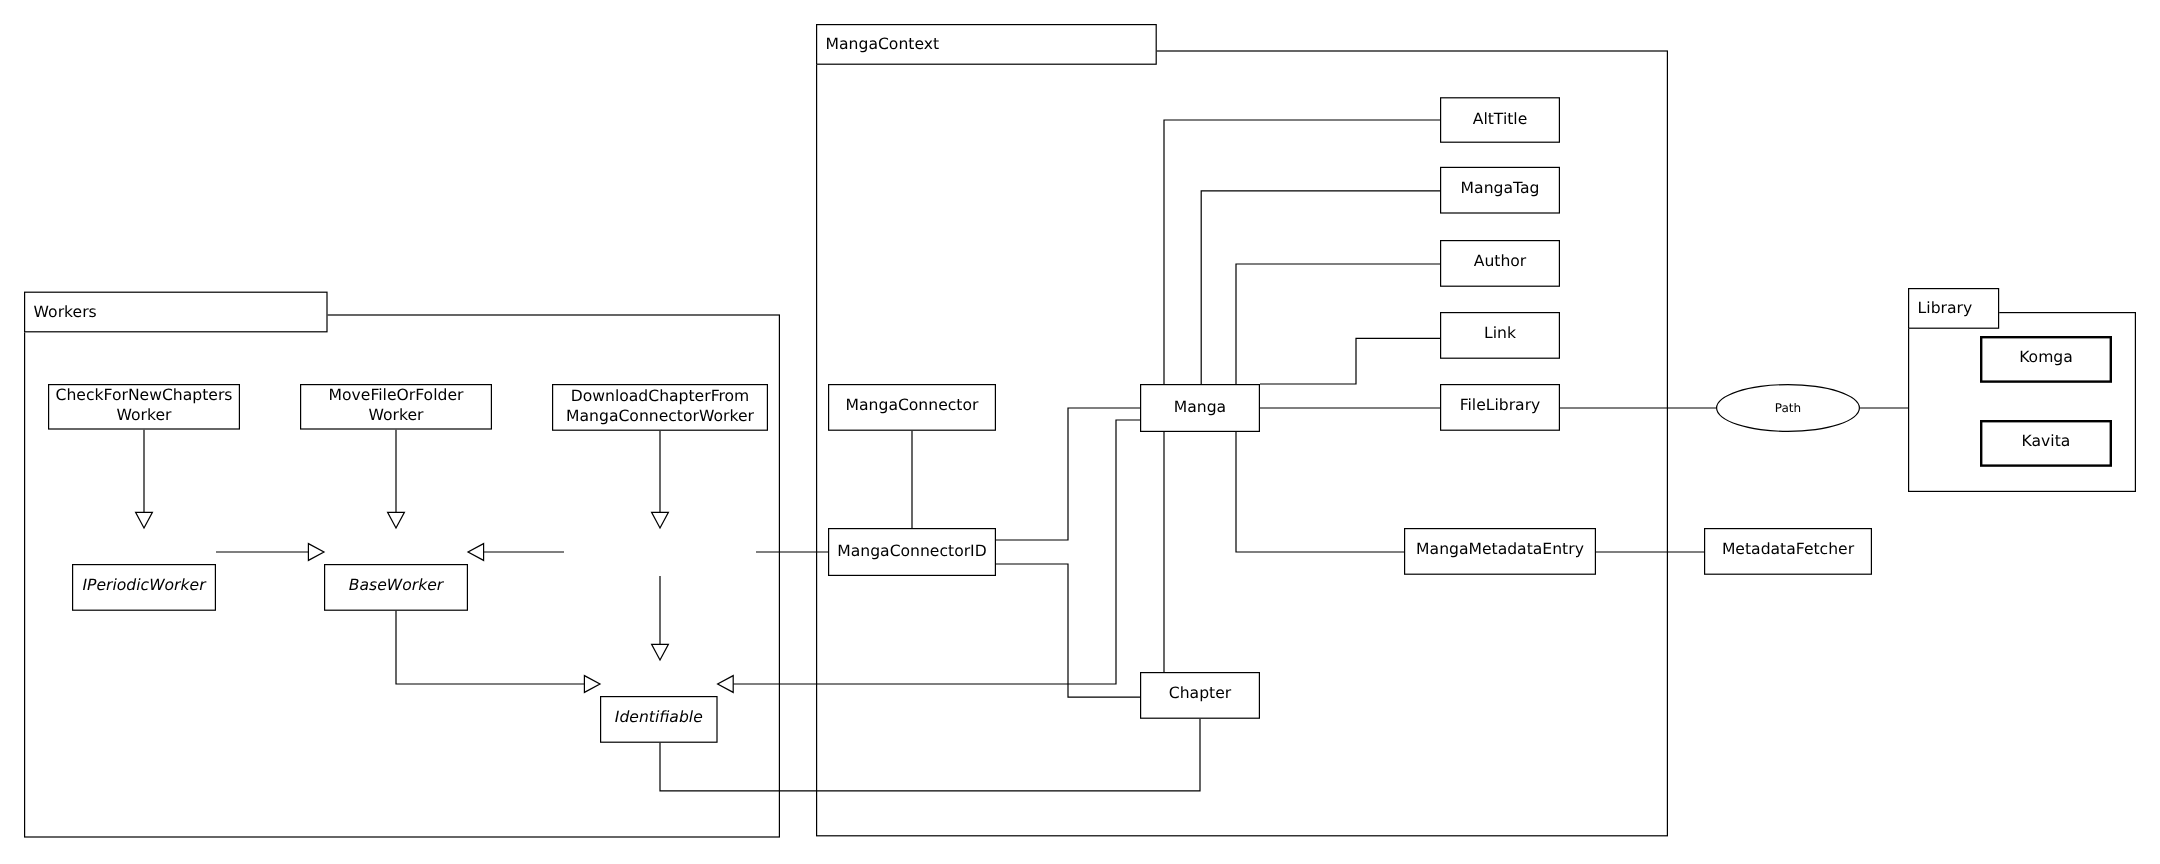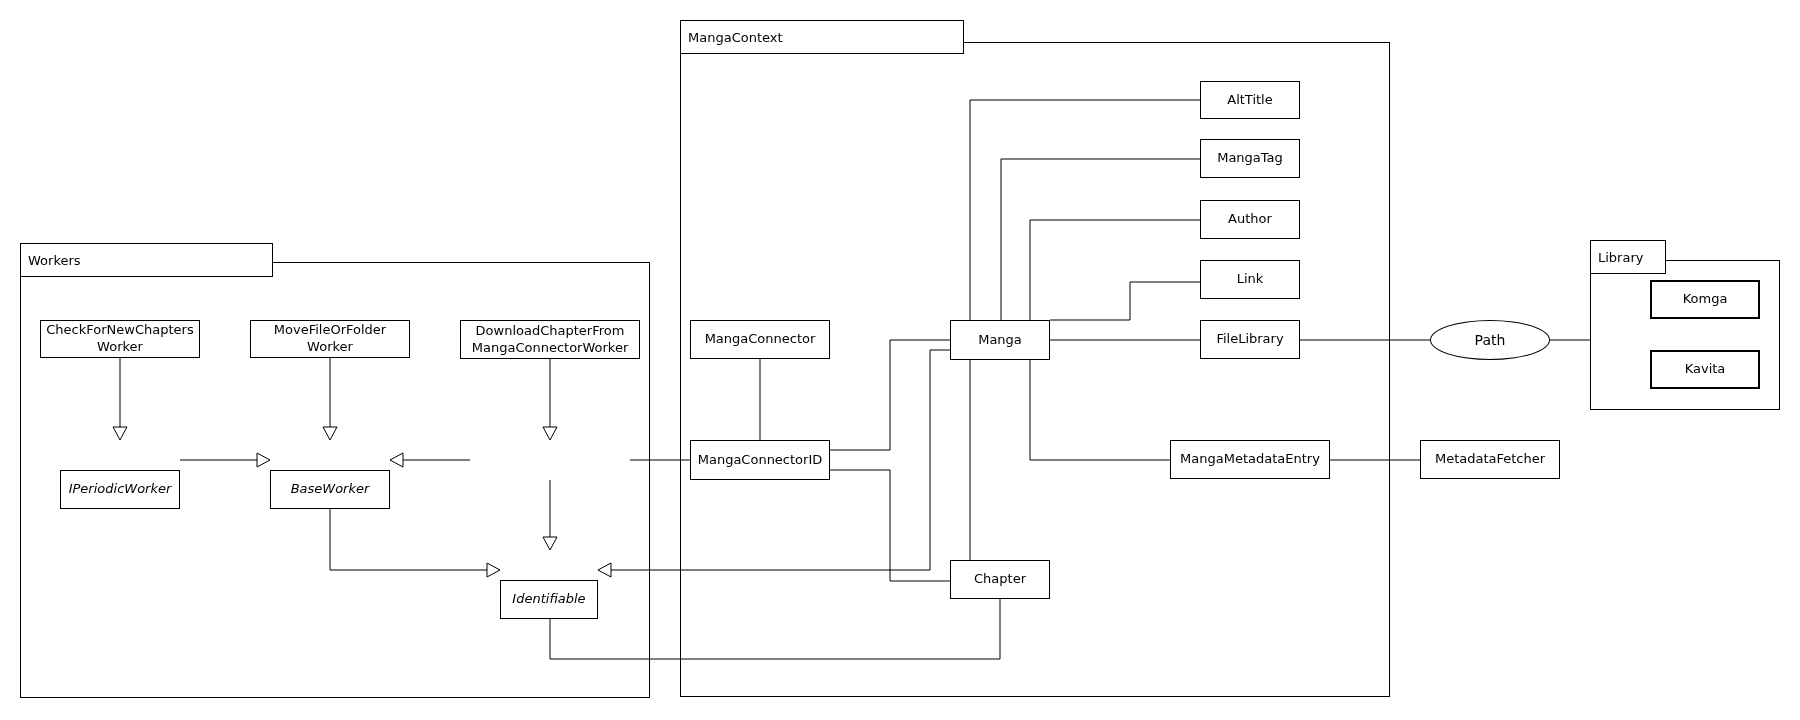--- a/index.html
+++ b/index.html
@@ -17,21 +17,21 @@
   svg.wires polygon{fill:#fff;stroke:#000;stroke-width:1;}
   .node{
     position:absolute;border:1px solid #000;background:#fff;z-index:3;box-sizing:border-box;
     display:flex;flex-direction:column;align-items:center;justify-content:center;
     font-size:13px;line-height:1.3;text-align:center;white-space:nowrap;
   }
   .node.italic{font-style:italic;margin-top:30px;}
   .node.thick{border-width:2px;}
   .ellipse{
     position:absolute;border:1px solid #000;background:#fff;z-index:3;box-sizing:border-box;
-    border-radius:50%;display:flex;align-items:center;justify-content:center;font-size:14px;
+    border-radius:50%;display:flex;align-items:center;justify-content:center;font-size:10px;
   }
 </style>
 </head>
 <body>
 
 <div class="stage">
 
   <div class="pkg-body" style="left:20px;top:262px;width:630px;height:436px"></div>
   <div class="pkg-tab" style="left:20px;top:243px;width:253px;height:20px">
     <span>Workers</span>

